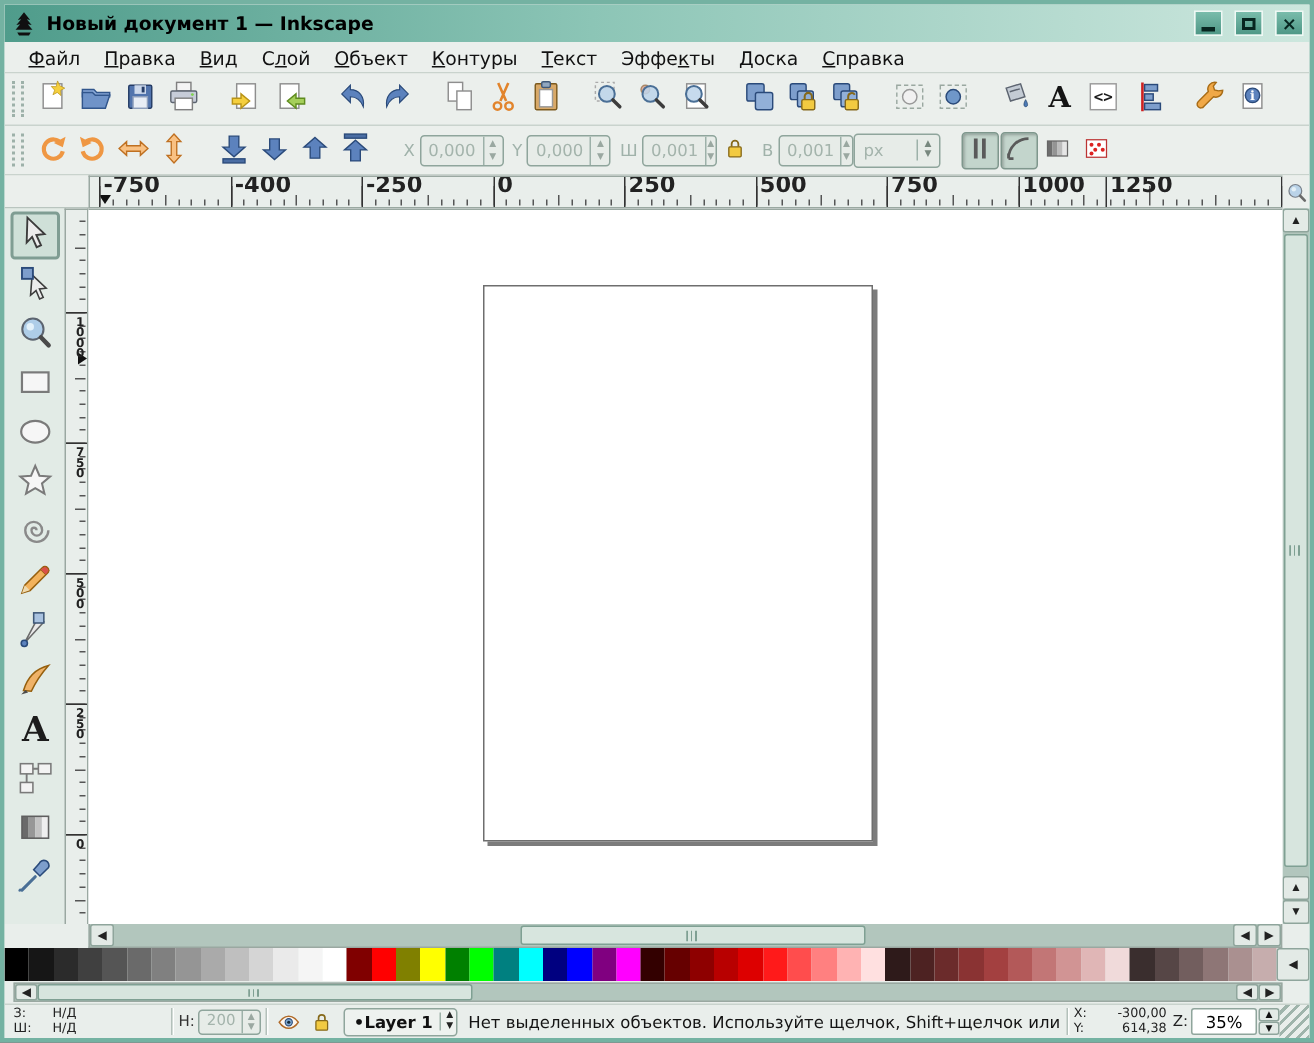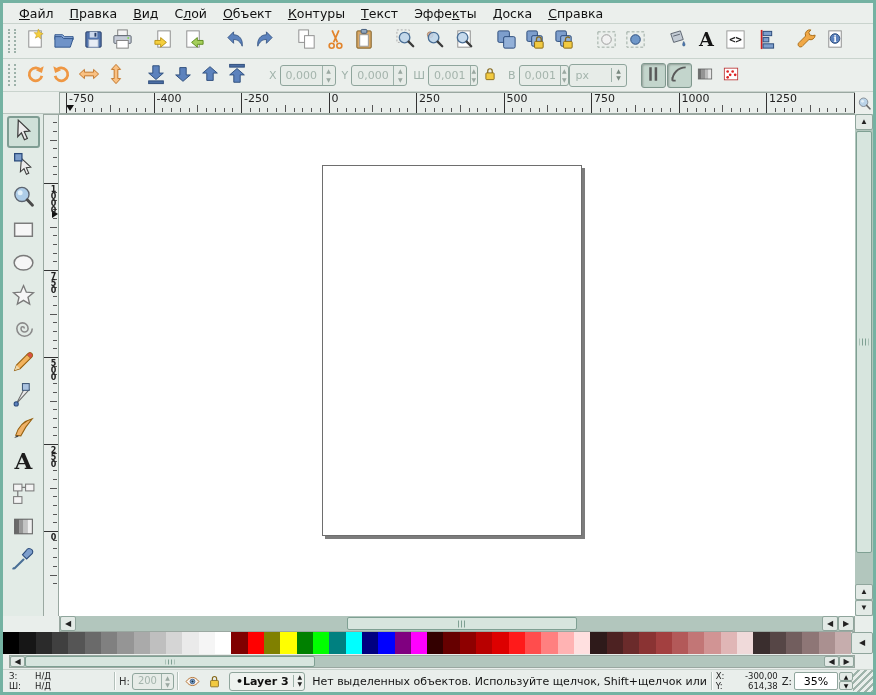--- a/index.html
+++ b/index.html
@@ -48,21 +48,21 @@
   .lockbtn{width:22px;height:22px;border:none;background:transparent;padding:0;margin:0 1px;}
   .lockbtn svg{width:18px;height:18px;}
   .toggle{width:25px;height:25px;border:1px solid transparent;background:transparent;border-radius:3px;
     display:flex;align-items:center;justify-content:center;padding:1px;margin-left:1px;}
   .toggle svg{width:20px;height:20px;}
   .toggle.pressed{background:#c3d5cc;border-color:#7f978d;box-shadow:inset 1px 1px 2px rgba(0,0,0,.25);}
   
   .ruler-row{height:22px;flex:0 0 22px;display:flex;background:#ebefec;}
   .ruler-corner{width:56px;flex:0 0 56px;border-bottom:1px solid #b9c5bf;}
   .hruler{flex:1;position:relative;border:1px solid #9aa8a1;border-right:none;background:#e9eeeb;overflow:hidden;}
-  .hruler .lbl{position:absolute;top:0;font-size:11px;font-weight:normal;color:#222;border-left:1px solid #333;
+  .hruler .lbl{position:absolute;top:0;font-size:15px;font-weight:bold;color:#222;border-left:1px solid #333;
     padding-left:2px;height:100%;line-height:11px;}
   .tick{position:absolute;background:#555;width:1px;bottom:1px;}
   .vtick{position:absolute;background:#555;height:1px;right:1px;}
   .sticky-zoom{width:18px;flex:0 0 18px;border:none;background:#ebefec;display:flex;align-items:center;justify-content:center;padding:0;}
   .sticky-zoom svg{width:15px;height:15px;opacity:.8;}
   
   .main-row{flex:1;display:flex;min-height:0;}
   .toolbox{width:40px;flex:0 0 40px;background:#e2ebe6;display:flex;flex-direction:column;align-items:center;padding-top:2px;}
   .tool{width:33px;height:32px;border:1px solid transparent;background:transparent;border-radius:3px;
     display:flex;align-items:center;justify-content:center;padding:2px;margin-bottom:1px;}
@@ -133,20 +133,34 @@
   .zspin span{flex:1;display:flex;align-items:center;justify-content:center;font-size:6px;
     background:#e3eae6;border:1px solid #8fa59c;border-radius:2px;}
   .resize-grip{width:20px;height:100%;flex:0 0 20px;
     background:repeating-linear-gradient(135deg,transparent 0 3px,#9fb4ab 3px 5px);}
 </style>
 </head>
 <body>
 
 <div class="window">
 
+  <div class="titlebar">
+    <span class="appicon" id="app-icon"><svg viewBox="0 0 24 24" xmlns="http://www.w3.org/2000/svg">
+          <path d="M12 1.5l5.5 7-3-.8 4.3 5.2-3.4-.7 4.1 4.8H4.5l4.1-4.8-3.4.7L9.5 7.7l-3 .8z" fill="#101010"></path>
+          <path d="M6 19.5h12l-1.6 2.8H7.6z" fill="#101010"></path>
+        </svg></span>
+    <span class="title">Новый документ 1 — Inkscape</span>
+    <span class="winbtn">
+        <span class="mini"></span>
+      </span>
+    <span class="winbtn">
+        <span class="maxi"></span>
+      </span>
+    <span class="winbtn">×</span>
+  </div>
 
   <div class="menubar" id="menubar">
       <span class="menu-item"><u>Ф</u>айл</span>
       <span class="menu-item"><u>П</u>равка</span>
       <span class="menu-item"><u>В</u>ид</span>
       <span class="menu-item">С<u>л</u>ой</span>
       <span class="menu-item"><u>О</u>бъект</span>
       <span class="menu-item"><u>К</u>онтуры</span>
       <span class="menu-item"><u>Т</u>екст</span>
       <span class="menu-item">Эффе<u>к</u>ты</span>
@@ -553,21 +567,21 @@
         <span class="tick" style="left: 784.75px; height: 4px;"></span>
         <span class="tick" style="left: 793.5px; height: 13px;"></span>
         <span class="lbl" style="left: 6px;">-750</span>
         <span class="lbl" style="left: 93.5px;">-400</span>
         <span class="lbl" style="left: 181px;">-250</span>
         <span class="lbl" style="left: 268.5px;">0</span>
         <span class="lbl" style="left: 356px;">250</span>
         <span class="lbl" style="left: 443.5px;">500</span>
         <span class="lbl" style="left: 531px;">750</span>
         <span class="lbl" style="left: 618.5px;">1000</span>
-        <span class="lbl" style="left: 706px;">1250</span>
+        <span class="lbl" style="left: 677px;">1250</span>
         <span class="lbl" style="left: 793.5px;">1500</span>
       </div>
     <button class="sticky-zoom" id="sticky-zoom">
         <svg viewBox="0 0 24 24" xmlns="http://www.w3.org/2000/svg">
           <circle cx="10.5" cy="10" r="6.8" fill="#aecde8" stroke="#5c6470" stroke-width="1.3"></circle>
           <circle cx="8.8" cy="8.4" r="2.4" fill="#e3f1fa"></circle>
           <path d="M15.6 15.2l5 5.2" stroke="#4a4a4a" stroke-width="2.8" stroke-linecap="round"></path>
         </svg>
       </button>
   </div>
@@ -846,21 +860,21 @@
           <circle cx="12" cy="12" r="1.5" fill="#142a3c"></circle>
         </svg>
       </button>
     <button class="sb-iconbtn" id="lock-btn">
         <svg viewBox="0 0 24 24" xmlns="http://www.w3.org/2000/svg">
           <rect x="6.5" y="10.5" width="11" height="9" rx="1" fill="#f2ca41" stroke="#86691a" stroke-width="1.2"></rect>
           <path d="M9 10.5V8a3 3 0 0 1 6 0v2.5" fill="none" stroke="#86691a" stroke-width="1.6"></path>
         </svg>
       </button>
     <div class="layercombo">
-      <span class="lname"><span>•</span><span>Layer 3</span></span>
+      <span class="lname"><span>•</span><span>Layer 1</span></span>
       <span class="sep"></span>
       <span class="arr">
           <span>▲</span>
           <span>▼</span>
         </span>
     </div>
     <div class="sb-msg">Нет выделенных объектов. Используйте щелчок, Shift+щелчок или обвед..</div>
     <div class="sb-sep"></div>
     <div class="xy">
       <div class="row">

